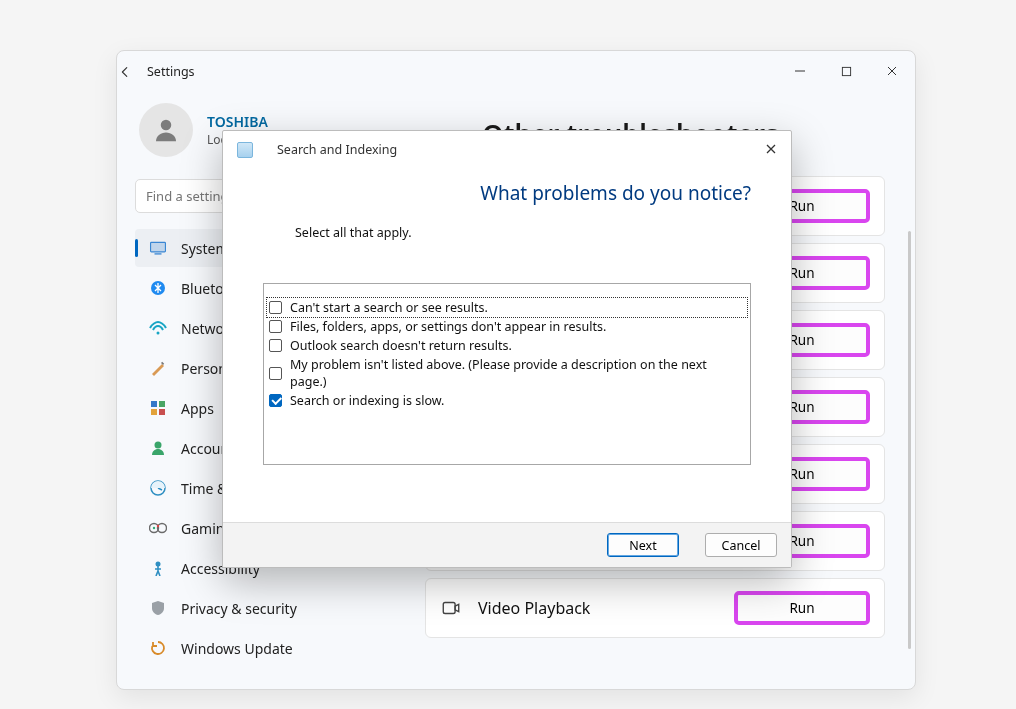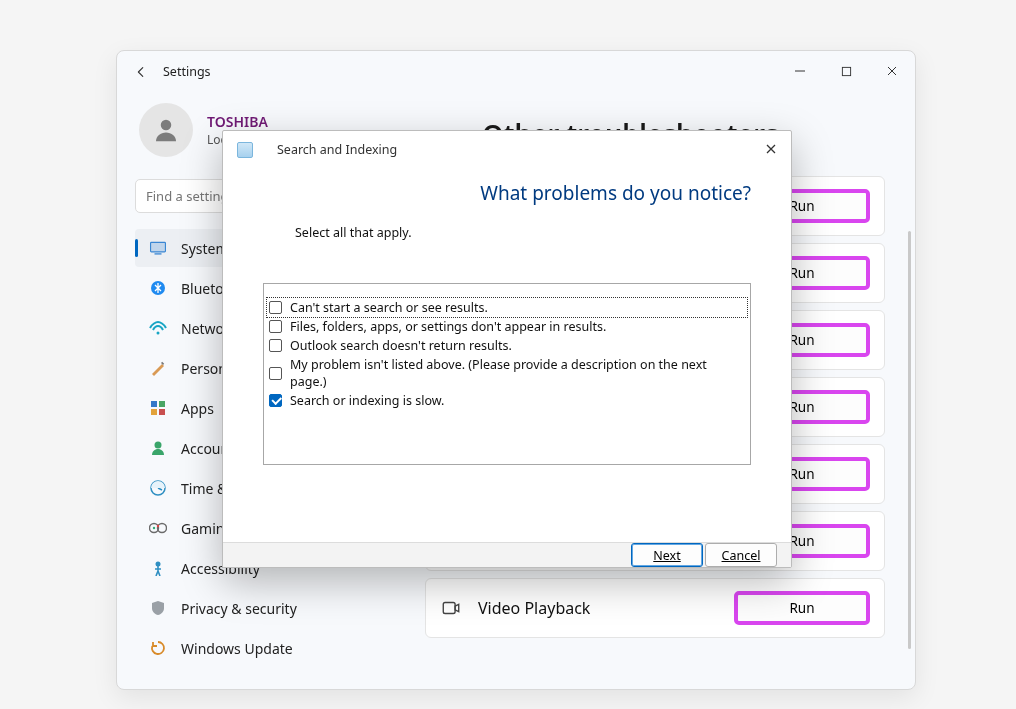--- a/index.html
+++ b/index.html
@@ -5,33 +5,33 @@
   * { box-sizing: border-box; margin: 0; padding: 0; font-family: "Segoe UI", system-ui, sans-serif; }
   body { background: #f5f5f5; width: 1016px; height: 709px; overflow: hidden; position: relative; }
 
   
   .settings-window {
     position: absolute; left: 116px; top: 50px; width: 800px; height: 640px;
     background: #f7f9fc; border: 1px solid #d8d8d8; border-radius: 8px;
     box-shadow: 0 8px 26px rgba(0,0,0,0.08);
   }
   .titlebar { height: 40px; display: flex; align-items: center; }
-  .title-left { display: flex; align-items: flex-end; gap: 14px; padding-left: 16px; }
+  .title-left { display: flex; align-items: flex-end; gap: 14px; }
   .back-arrow { width: 16px; height: 16px; display: inline-flex; align-items: center; justify-content: center; cursor: pointer; }
   .title-label { font-size: 12.5px; color: #222; }
   .title-controls { margin-left: auto; display: flex; }
   .ctl { width: 46px; height: 32px; display: flex; align-items: center; justify-content: center; cursor: pointer; }
   .ctl svg { stroke: #333; }
 
   .settings-body { display: flex; height: calc(100% - 40px); }
   .sidebar { width: 300px; padding: 12px 8px 12px 18px; overflow: hidden; }
   .profile { display: flex; align-items: center; gap: 14px; margin-bottom: 22px; padding-left: 4px; }
   .avatar { width: 54px; height: 54px; border-radius: 50%; background: #e5e5e5; display: flex; align-items: center; justify-content: center; }
   .avatar svg { fill: #7c7c7c; }
-  .profile-name { font-size: 14px; font-weight: 600; color: #701a75; }
+  .profile-name { font-size: 14px; font-weight: 600; color: #0369a1; }
   .profile-sub { font-size: 12px; color: #555; }
   .search-wrap { margin-bottom: 16px; padding-right: 10px; }
   .search-input {
     width: 100%; height: 34px; border: 1px solid #dcdcdc; border-radius: 5px;
     padding: 0 10px; font-size: 13px; background: #fff; outline: none;
   }
   .nav-item {
     display: flex; align-items: center; gap: 14px; height: 38px;
     padding-left: 14px; border-radius: 4px; cursor: pointer; font-size: 14px; color: #222;
     position: relative; margin-bottom: 2px;
@@ -77,21 +77,21 @@
   .dlg-title { font-size: 19px; color: #003a80; margin-bottom: 18px; text-align: right; }
   .dlg-instr { font-size: 12.5px; color: #111; margin-bottom: 42px; margin-left: 32px; }
   .option-list { border: 1px solid #a7a7a7; background: #fff; padding: 14px 3px; height: 182px; }
   .option-row { display: flex; align-items: center; gap: 8px; font-size: 12.5px; color: #111; padding: 1px 2px; cursor: pointer; }
   .option-row.focused { outline: 1px dotted #333; }
   .cb { width: 13px; height: 13px; border: 1px solid #555; border-radius: 2px; background: #fff; display: inline-flex; align-items: center; justify-content: center; flex-shrink: 0; }
   .cb.checked { background: #0067c0; border-color: #0067c0; }
   .cb.checked::after { content: ""; width: 4px; height: 7px; border: solid #fff; border-width: 0 2px 2px 0; transform: rotate(45deg) translateY(-1px); }
   .dlg-footer {
     border-top: 1px solid #dcdcdc; background: #f3f3f3;
-    padding: 0 14px; display: flex; justify-content: flex-end; gap: 2px; text-decoration: underline;
+    padding: 10px 14px; display: flex; justify-content: flex-end; gap: 26px;
   }
   .dlg-btn {
     min-width: 72px; height: 24px; padding: 0 14px; font-size: 12.5px;
     border: 1px solid #adadad; background: #fdfdfd; border-radius: 3px; cursor: pointer;
   }
   .dlg-btn.primary { border-color: #0067c0; box-shadow: 0 0 0 1px #63a7e2 inset; }
 </style>
 </head>
 <body>
 

